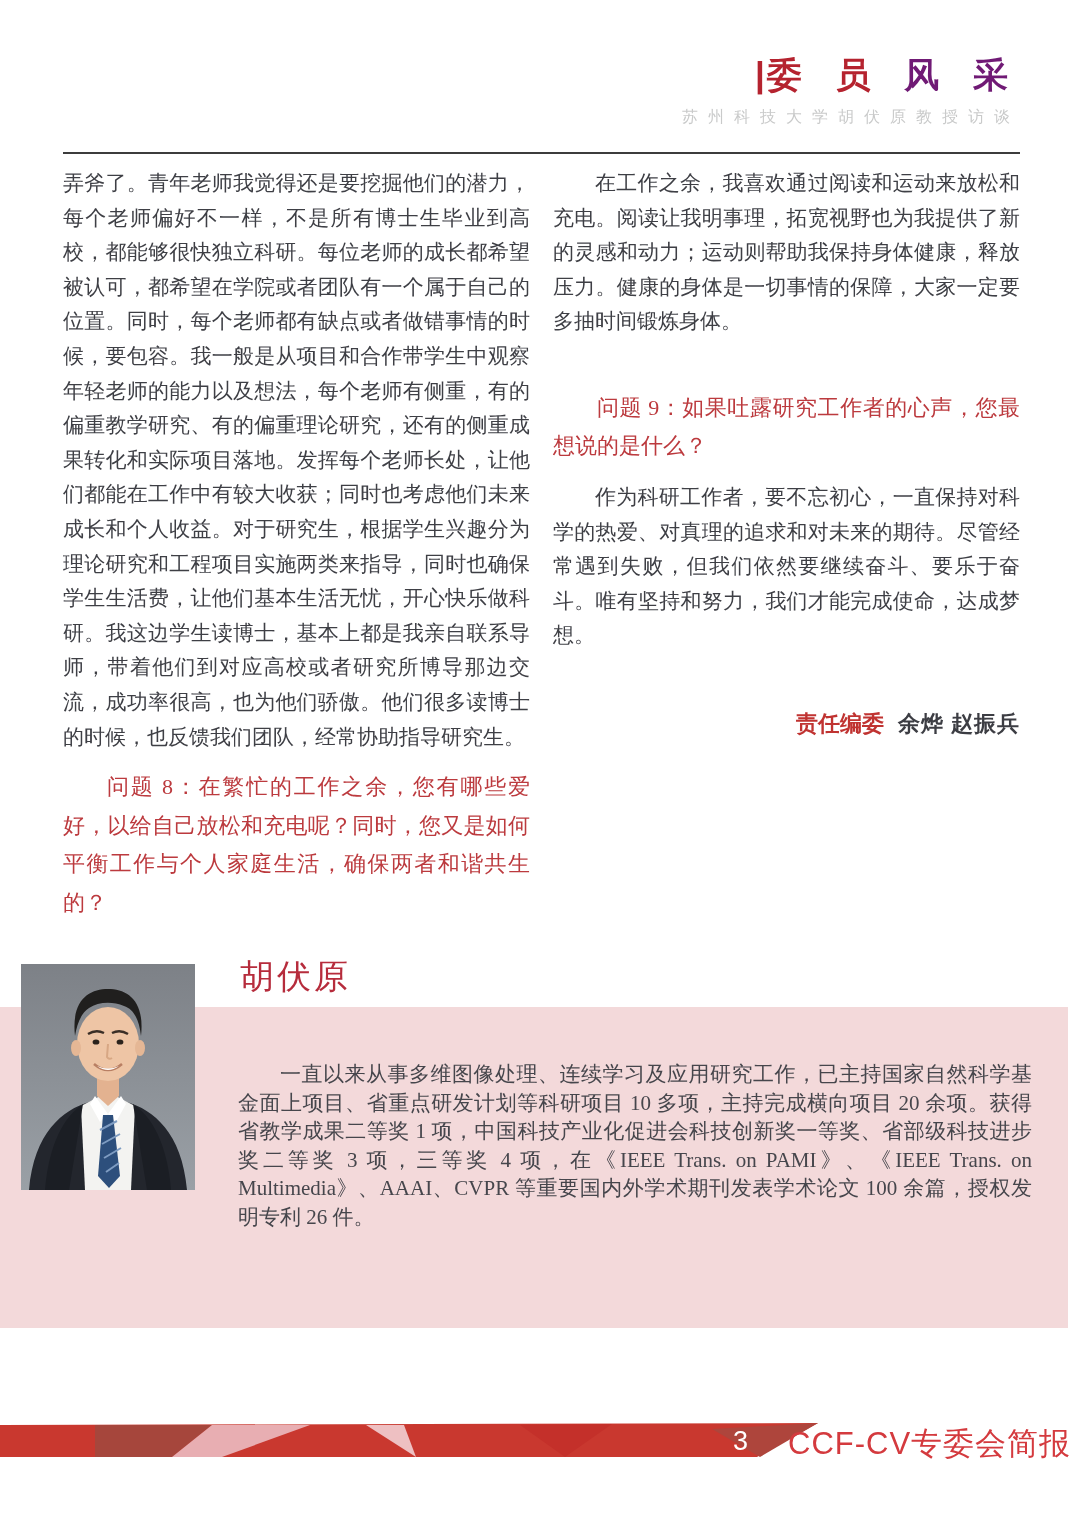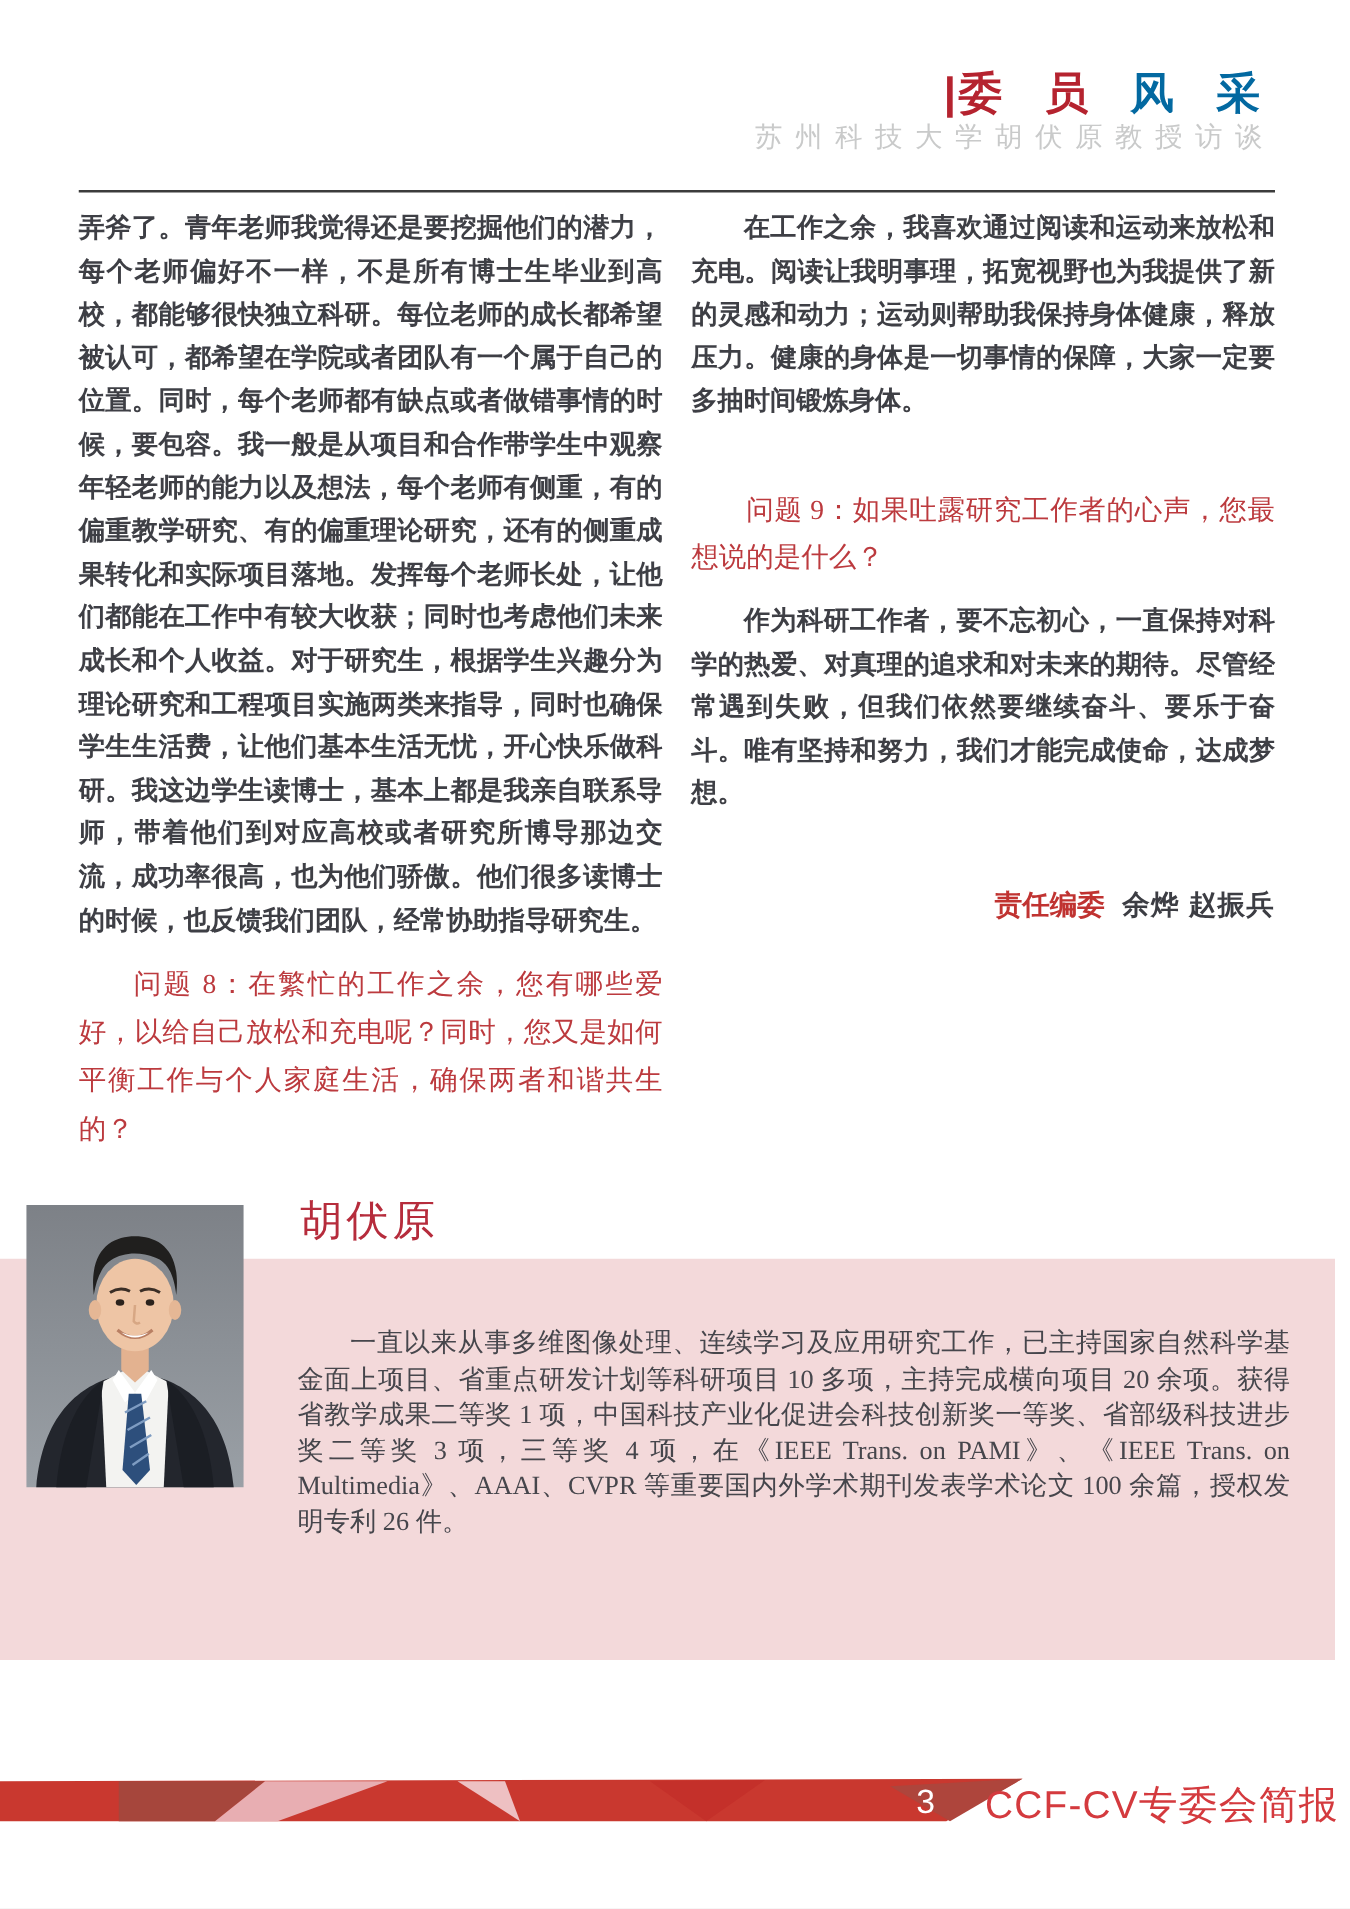--- a/index.html
+++ b/index.html
@@ -7,28 +7,28 @@
     position:relative; width:1080px; height:1527px; margin:0 auto;
     background:#ffffff; overflow:hidden;
     font-family:"Liberation Sans","DejaVu Sans",sans-serif;
   }
 
   
   .header { position:absolute; top:56px; right:60px; text-align:right; }
   .header-title { font-size:35px; font-weight:bold; letter-spacing:12px; line-height:1.1; white-space:nowrap; }
   .header-title .marker { color:#b5232f; letter-spacing:2px; font-weight:bold; }
   .header-title .title-red { color:#b5232f; }
-  .header-title .title-dark { color:#0369a1; }
-  .header-sub { font-size:22px; color:#c9caca; letter-spacing:10px; white-space:nowrap; }
+  .header-title .title-dark { color:#701a75; }
+  .header-sub { margin-top:12px; font-size:16px; color:#c9caca; letter-spacing:10px; white-space:nowrap; }
   .rule { position:absolute; left:63px; top:152px; width:957px; height:2px; background:#3c3c3c; }
 
   
   .columns { position:absolute; left:63px; top:166px; width:957px; display:flex; gap:23px; }
   .col { width:467px; }
-  .body-p { margin:0; font-size:21px; line-height:34.6px; text-align:justify; color:#3e3f45;font-weight:bold; }
+  .body-p { margin:0; font-size:21px; line-height:34.6px; text-align:justify; color:#3e3f45; }
   .indent { text-indent:2em; }
   .sp-small { margin-top:14px; }
   .question {
     margin:14px 0 0 0; font-family:"Liberation Serif","DejaVu Serif",serif;
     font-size:22px; line-height:38.5px; color:#bc3a3e; text-align:justify; text-indent:2em;
   }
   .q9 { margin-top:50px; }
   .editor { margin-top:56px; text-align:right; font-size:22px; font-weight:bold; }
   .editor-label { color:#c03331; }
   .editor-names { color:#3c3d43; margin-left:14px; letter-spacing:1px; }

